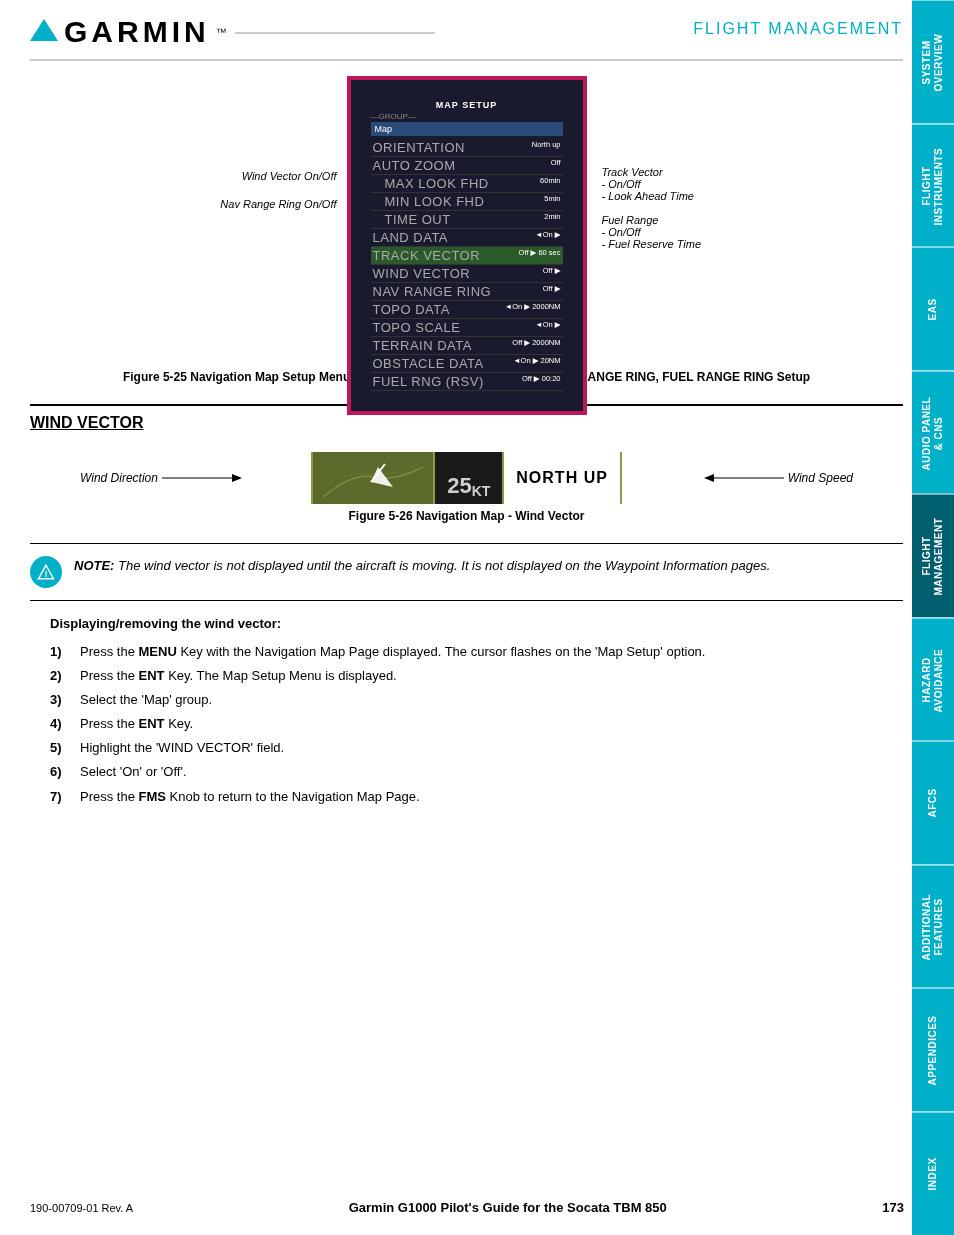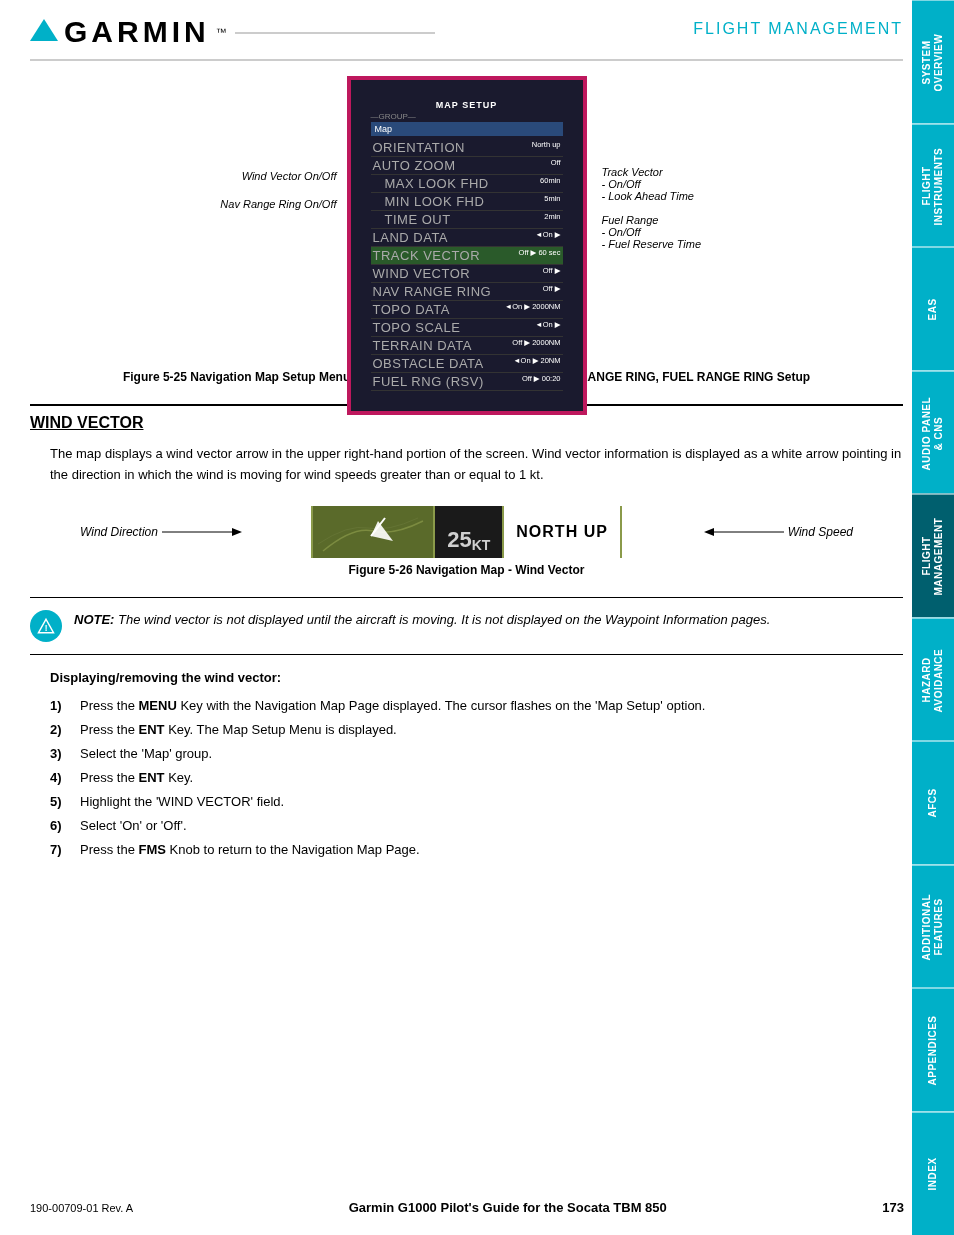--- a/index.html
+++ b/index.html
@@ -411,21 +411,20 @@
 
   <div style="position:relative; height:0; margin-top:-50px;">
     
   </div>
 
   <div class="figure-caption">Figure 5-25  Navigation Map Setup Menu -TRACK VECTOR, WIND VECTOR, NAV RANGE RING, FUEL RANGE RING Setup</div>
 
   <hr class="section-divider">
   <div class="section-heading">WIND VECTOR</div>
 
-  <div class="body-text">The map displays a wind vector arrow in the upper right-hand portion of the screen.  Wind vector information is displayed as a white arrow pointing in the direction in which the wind is moving for wind speeds greater than or equal to 1 kt.</div>
 
   <div style="position:relative; display:flex; justify-content:center; align-items:center; margin: 20px 0 5px 0;">
 
     <div style="position:absolute; left:50px; font-style:italic; font-size:12px; display:flex; align-items:center;">
       <span>Wind Direction</span>
       <svg width="80" height="20" style="margin-left:4px;">
         <line x1="0" y1="10" x2="70" y2="10" stroke="#000" stroke-width="1"></line>
         <polygon points="70,6 80,10 70,14" fill="#000"></polygon>
       </svg>
     </div>

